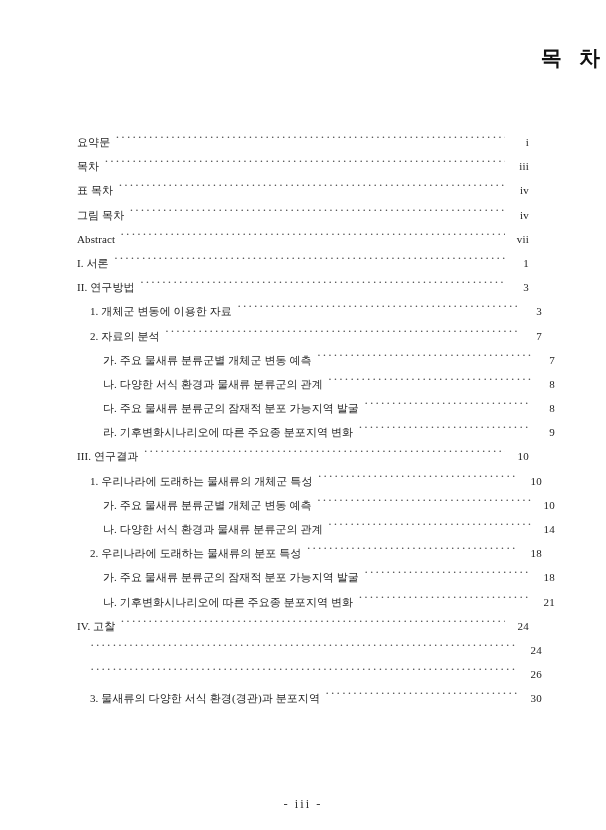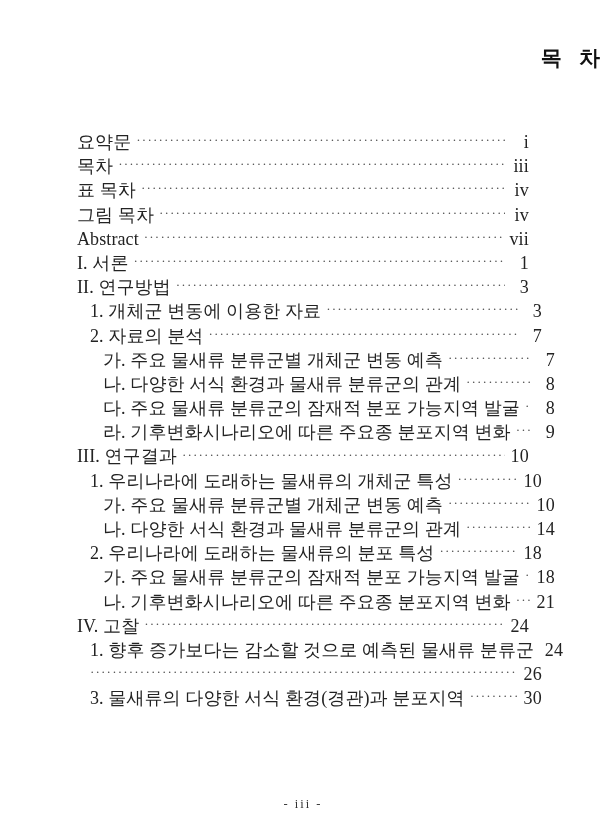--- a/index.html
+++ b/index.html
@@ -40,24 +40,24 @@
   
   .toc-list {
     position: absolute;
     left: 77px;
     top: 130px;
     width: 452px;
   }
 
   .toc-entry {
     display: flex;
-    align-items: center;
+    align-items: flex-start;
     width: 100%;
     height: 24.2px;
-    font-size: 18px;
+    font-size: 11px;
     line-height: 24.2px;
     color: #232323;
     white-space: nowrap;
   }
 
   .toc-entry .lbl {
     flex: 0 0 auto;
     padding-right: 5px;
     letter-spacing: 0.1px;
   }
@@ -215,21 +215,20 @@
         <span class="lbl">나. 기후변화시나리오에 따른 주요종 분포지역 변화</span>
         <span class="leader"></span>
         <span class="pg">21</span>
       </div>
       <div class="toc-entry lvl-0">
         <span class="lbl">IV. 고찰</span>
         <span class="leader"></span>
         <span class="pg">24</span>
       </div>
       <div class="toc-entry lvl-1">
-        <span class="lbl">1. 향후 증가보다는 감소할 것으로 예측된 물새류 분류군</span>
         <span class="leader"></span>
         <span class="pg">24</span>
       </div>
       <div class="toc-entry lvl-1">
         <span class="leader"></span>
         <span class="pg">26</span>
       </div>
       <div class="toc-entry lvl-1">
         <span class="lbl">3. 물새류의 다양한 서식 환경(경관)과 분포지역</span>
         <span class="leader"></span>

